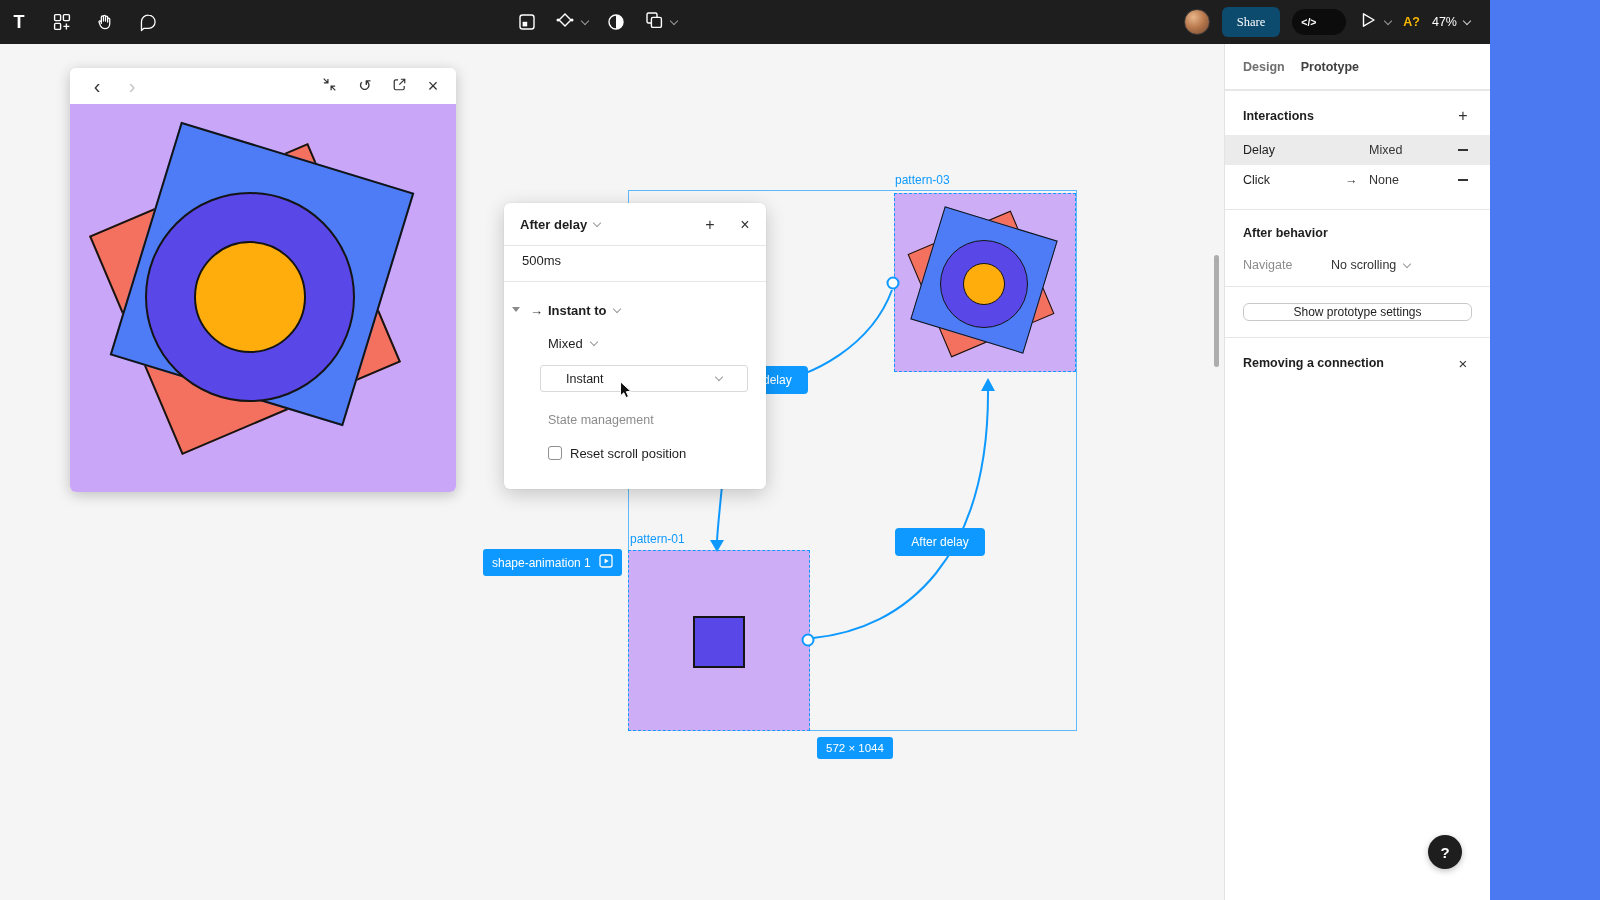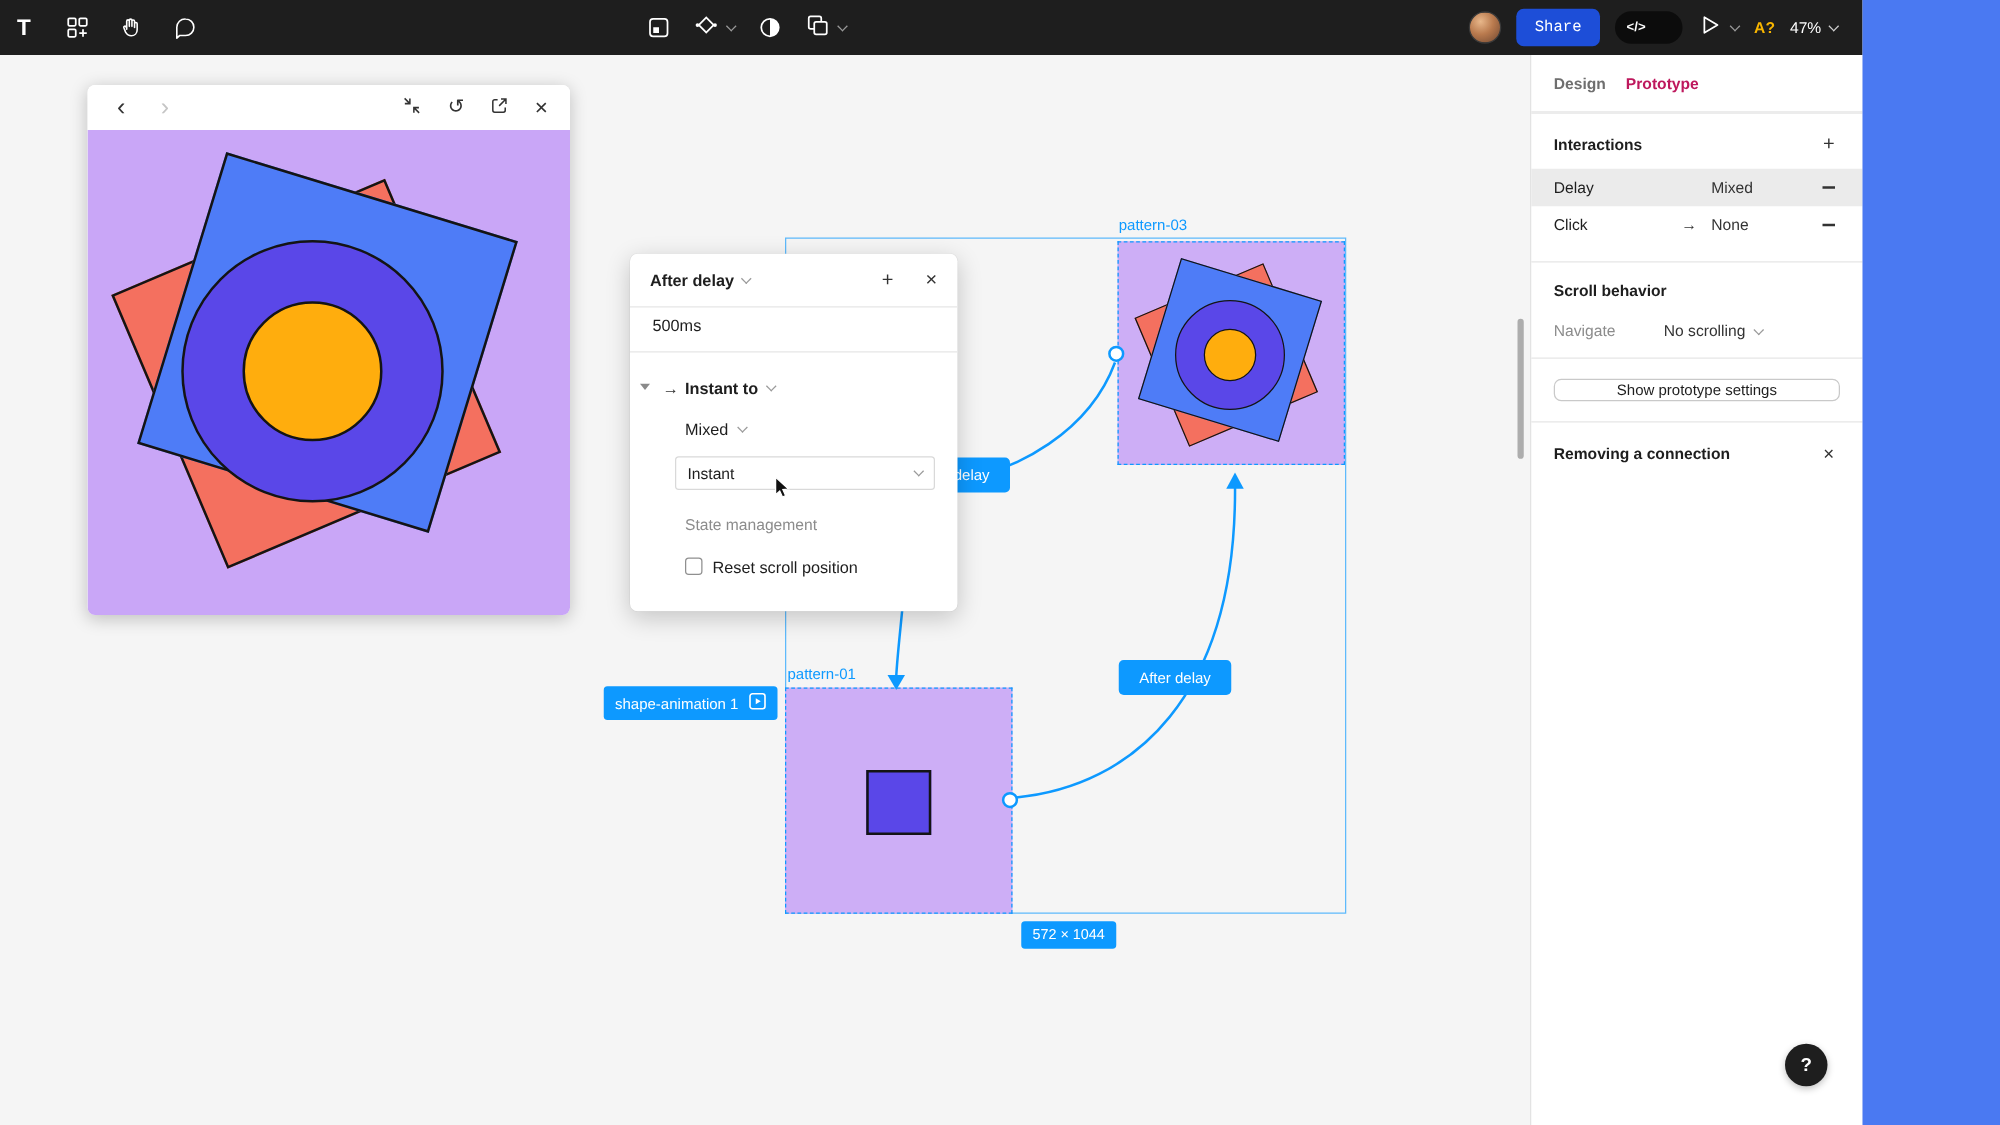--- a/index.html
+++ b/index.html
@@ -12,21 +12,21 @@
   .tb-left{left:4px}
   .tb-center{left:512px}
   .tb-right{right:20px;gap:12px}
   .tbtn{width:30px;height:30px;display:flex;align-items:center;justify-content:center;background:none;border:none;cursor:pointer;border-radius:5px;color:#fff}
   .tbtn svg{display:block}
   .ttool{font-size:18px;font-weight:600;color:#fff;line-height:1}
   .tb-chev-pair{display:flex;align-items:center;gap:7px}
   .chv{display:inline-block;width:6px;height:6px;border-right:1.5px solid #9a9a9a;border-bottom:1.5px solid #9a9a9a;transform:rotate(45deg);margin-top:-3px}
   .chv.white{border-color:#cfcfcf}
   .avatar{width:26px;height:26px;border-radius:50%;background:radial-gradient(circle at 35% 30%,#e8b78a 0%,#b97a4e 45%,#6e4630 100%);border:1px solid #3a3a3a;cursor:pointer}
-  .share-btn{height:30px;padding:0 15px;background:#1d4ed8;color:#fff;font-size:12.5px;border:none;border-radius:6px;cursor:pointer;font-family:Liberation Mono, monospace}
+  .share-btn{height:30px;padding:0 15px;background:#0c4a6e;color:#fff;font-size:12.5px;border:none;border-radius:6px;cursor:pointer;font-family:Liberation Serif, serif}
   .dev-pill{width:54px;height:26px;border-radius:13px;background:#0c0c0c;display:flex;align-items:center;padding-left:9px;cursor:pointer;border:none}
   .dev-pill span{color:#fff;font-size:10.5px;font-weight:700;letter-spacing:0}
   .font-badge{font-size:12.5px;font-weight:700;color:#F7B500;cursor:pointer}
   .zoom-ctl{display:flex;align-items:center;gap:7px;font-size:12.5px;color:#fff;cursor:pointer}
 
   
   .blue-strip{position:absolute;left:1490px;top:0;width:110px;height:900px;background:#4A79F2;z-index:60}
 
   
   .canvas{position:absolute;left:0;top:44px;width:1224px;height:856px;background:#F5F5F5;overflow:hidden}
@@ -54,32 +54,32 @@
 
   .conn-svg{position:absolute;left:0;top:0;width:1224px;height:856px;z-index:3;pointer-events:none}
 
   
   .popup{position:absolute;left:504px;top:159px;width:262px;height:286px;background:#fff;border-radius:6px;box-shadow:0 5px 20px rgba(0,0,0,.2),0 0 0 .5px rgba(0,0,0,.05);z-index:10;font-size:13px;color:#1e1e1e}
   .pp-abs{position:absolute}
   .pp-divider{position:absolute;left:0;width:262px;height:1px;background:#E6E6E6}
   .pp-title{font-weight:700;font-size:13px}
   .pp-iconbtn{position:absolute;top:12px;width:20px;height:20px;display:flex;align-items:center;justify-content:center;background:none;border:none;cursor:pointer;font-size:16px;color:#333}
   .caret-down{width:0;height:0;border-left:4px solid transparent;border-right:4px solid transparent;border-top:5px solid #8a8a8a}
-  .pp-select{position:absolute;left:36px;top:162px;width:208px;height:27px;border:1px solid #D9D9D9;border-radius:3px;display:flex;align-items:center;padding:0 9px;font-size:12.5px;cursor:pointer;background:#fff}
+  .pp-select{position:absolute;left:36px;top:162px;width:208px;height:27px;border:1px solid #D9D9D9;border-radius:3px;display:flex;align-items:center;padding:0 25px;font-size:12.5px;cursor:pointer;background:#fff}
   .pp-select .chv{margin-left:auto}
   .pp-checkbox{position:absolute;left:44px;top:243px;width:14px;height:14px;border:1.4px solid #8f8f8f;border-radius:3px;background:#fff;cursor:pointer}
   .muted-bold{color:#8c8c8c;font-weight:400;font-size:12.5px}
   .cursor-ptr{position:absolute;z-index:40}
 
   
   .panel{position:absolute;left:1224px;top:44px;width:266px;height:856px;background:#fff;border-left:1px solid #E3E3E3;z-index:40;font-size:12.5px;color:#1e1e1e}
   .panel-tabs{height:46px;display:flex;align-items:center;gap:16px;padding-left:18px;border-bottom:1px solid #E6E6E6}
   .tab{font-size:12.5px;cursor:pointer;background:none;border:none;font-family:inherit}
   .tab.inactive{color:#6f6f6f;font-weight:600}
-  .tab.active{color:#be185d;font-weight:700}
+  .tab.active{color:#404040;font-weight:700}
   .sect{padding:16px 18px 14px}
   .sect-head{display:flex;align-items:center}
   .sect-title{font-weight:700;font-size:12.5px}
   .icon-right{margin-left:auto;width:18px;height:18px;display:flex;align-items:center;justify-content:center;background:none;border:none;cursor:pointer;color:#333}
   .minus-line{display:inline-block;width:10px;height:1.6px;background:#333}
   .plus-glyph{font-size:16px;color:#333;line-height:1}
   .hint{color:#9D9D9D;font-size:12px;margin-top:10px}
   .pdivider{height:1px;background:#E6E6E6}
   .int-row{height:30px;display:flex;align-items:center;padding:0 18px;cursor:pointer}
   .int-row.hl{background:#EBEBEB}
@@ -342,21 +342,21 @@
     <span class="int-arrow">→</span>
     <span class="int-action">None</span>
     <button class="icon-right">
         <span class="minus-line"></span>
       </button>
   </div>
   <div class="pdivider" style="margin-top:14px"></div>
 
   <div class="sect">
     <div class="sect-head">
-      <span class="sect-title">Scroll behavior</span>
+      <span class="sect-title">After behavior</span>
     </div>
     <div class="scroll-row">
       <span class="scroll-label">Navigate</span>
       <span class="scroll-value">
         <span>No scrolling</span>
         <span class="chv"></span>
       </span>
     </div>
   </div>
   <div class="pdivider"></div>

